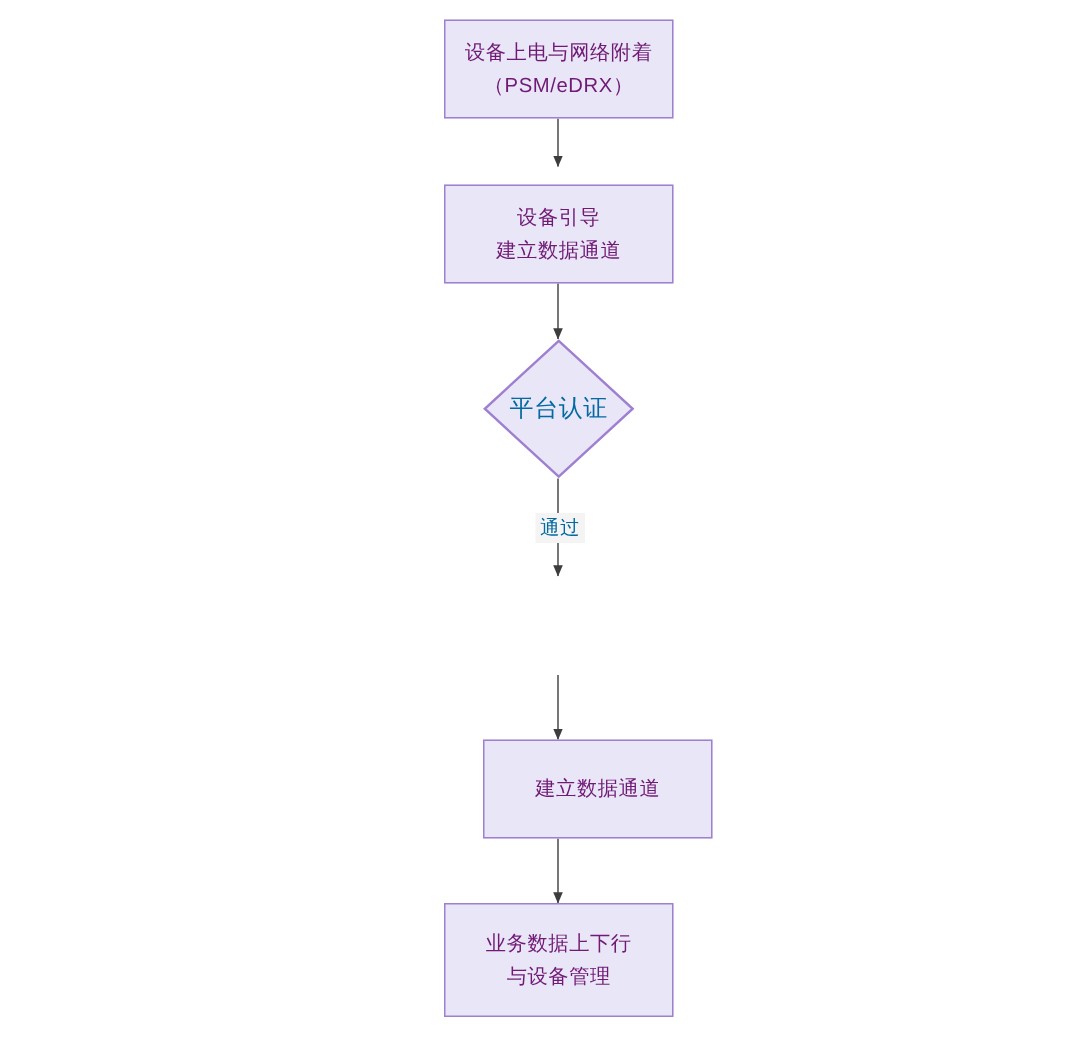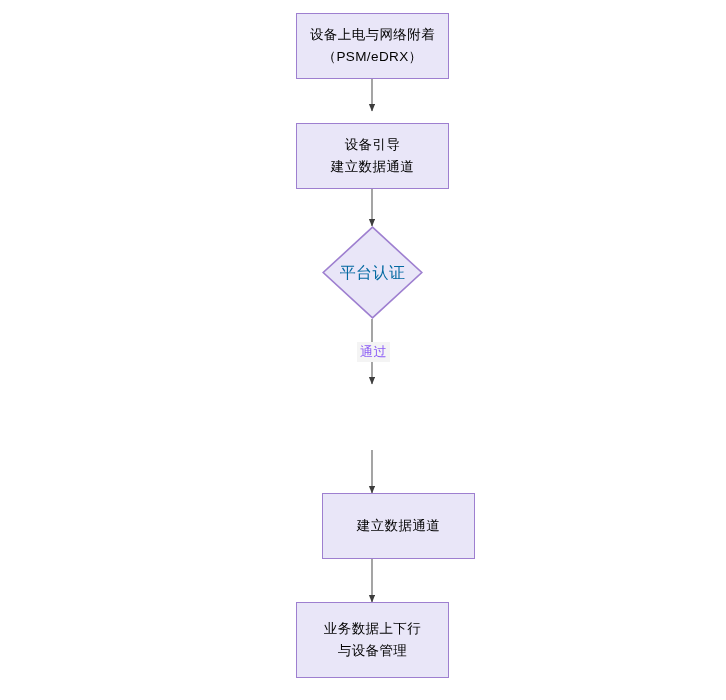--- a/index.html
+++ b/index.html
@@ -32,21 +32,21 @@
     position: absolute;
     box-sizing: border-box;
     display: flex;
     flex-direction: column;
     align-items: center;
     justify-content: center;
     background: #e9e6f8;
     border: 1.6px solid #9e7fd0;
     font-size: 13.5px;
     line-height: 1.62;
-    color: #000000;
+    color: #701a75;
     text-align: center;
     letter-spacing: 0.4px;
     white-space: nowrap;
   }
   .node .line {
     display: block;
   }
   .diamond-wrap {
     position: absolute;
     display: flex;
@@ -67,21 +67,21 @@
     line-height: 1.6;
     color: #0369a1;
     text-align: center;
     letter-spacing: 0.4px;
     white-space: nowrap;
   }
   .edge-label {
     position: absolute;
     z-index: 3;
     background: #f4f4f4;
-    color: #8b5cf6;
+    color: #0369a1;
     font-size: 13px;
     line-height: 1.4;
     padding: 1px 3px;
     white-space: nowrap;
     letter-spacing: 0.4px;
   }
 </style>
 </head>
 <body>
 

